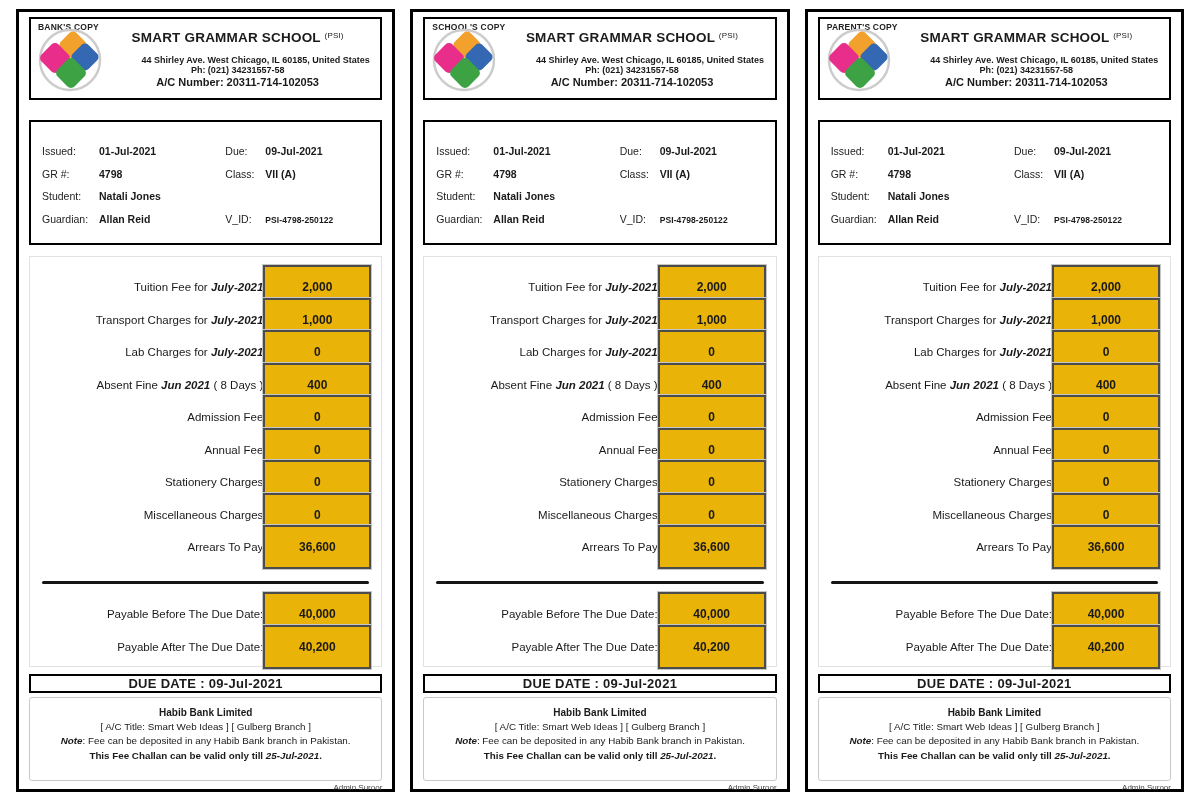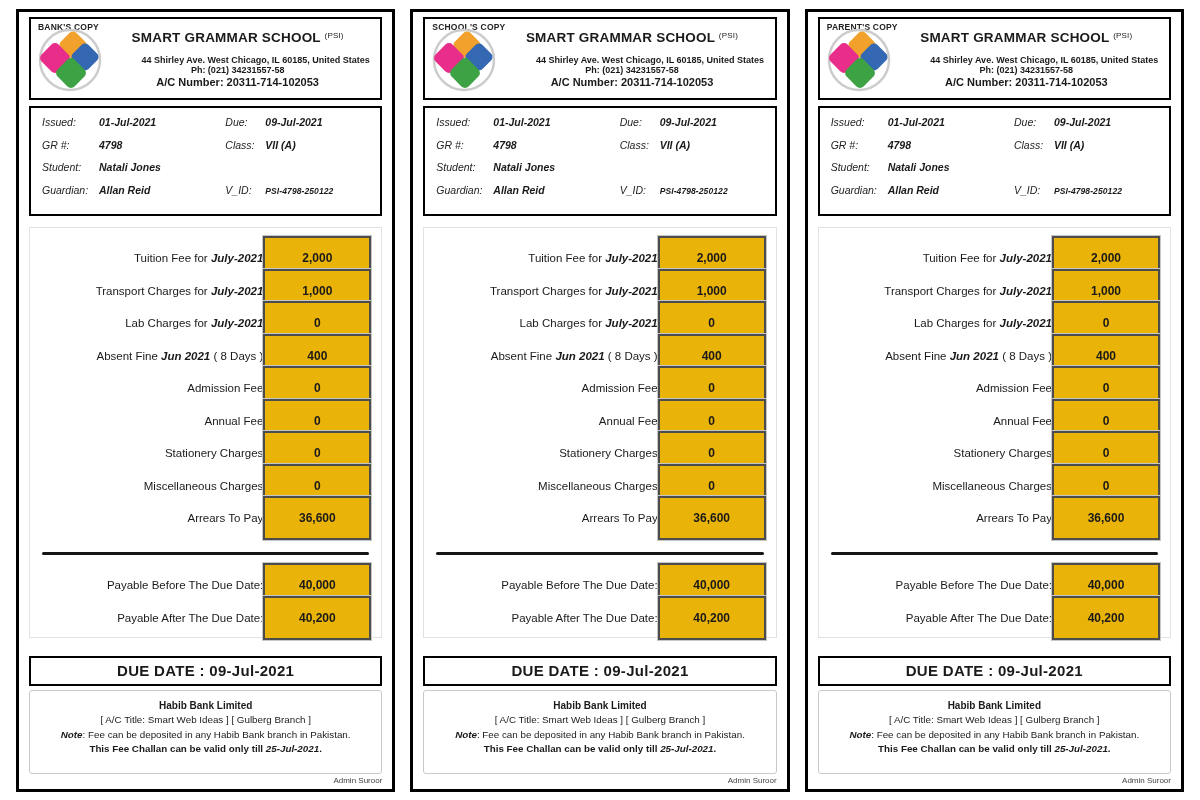--- a/index.html
+++ b/index.html
@@ -20,21 +20,21 @@
   .logo { width: 64px; height: 64px; flex: 0 0 64px; margin-top: -4px; }
   .logo svg { width: 64px; height: 64px; display: block; }
   .head-text { flex: 1; text-align: center; margin-top: -6px; }
   .school-name { font-size: 13.5px; font-weight: 700; letter-spacing: .2px; }
   .school-name .psi { font-size: 8px; font-weight: 400; position: relative; top: -4px; }
   .school-address { font-size: 9px; font-weight: 600; margin-top: 10px; padding-left: 36px; }
   .school-phone { font-size: 9px; font-weight: 600; }
   .school-account { font-size: 11px; font-weight: 700; margin-top: 1px; }
 
   
-  .info-box { border: 2px solid #000; margin-top: 6px; padding: 8px 11px 8px; font-style: italic; }
+  .info-box { border: 2px solid #000; margin-top: 20px; padding: 23px 11px 8px; }
   .info-row { display: flex; align-items: baseline; height: 22.5px; font-size: 10.5px; }
   .info-label { width: 57px; color: #222; }
   .info-value { font-weight: 700; }
   .info-col-left { display: flex; align-items: baseline; width: 56%; }
   .info-col-right { display: flex; align-items: baseline; flex: 1; }
   .info-label-r { width: 40px; color: #222; }
   .vid-value { font-size: 8.5px; font-weight: 700; letter-spacing: .1px; }
 
   
   .fees-box { border: 1px solid #e2e2e2; margin-top: 11px; padding: 17px 10px 6px; flex: 1; }
@@ -44,23 +44,23 @@
   .value-box {
     width: 108px; height: 44px; background: #eab308;
     border: 2px solid #4c4c4c; box-shadow: 0 0 0 1px #c6c6c6;
     display: flex; align-items: center; justify-content: center;
     font-size: 12px; font-weight: 700;
   }
   .separator { height: 3px; background: #151515; border-radius: 2px; margin: 21px 2px 17px; }
 
   
   .due-box {
-    border: 2px solid #000; margin-top: 18px; height: 47px;
+    border: 2px solid #000; margin-top: 7px; height: 47px;
     display: flex; align-items: center; justify-content: center;
-    font-size: 15px; font-weight: 700; letter-spacing: .3px;
+    font-size: 13px; font-weight: 700; letter-spacing: .3px;
   }
   .footer-box {
     border: 1px solid #c9c9c9; border-radius: 3px; margin-top: 4px;
     padding: 7px 4px 16px; text-align: center; font-size: 9.8px; line-height: 1.5;
   }
   .bank-name { font-weight: 700; font-size: 10px; }
   .note-label { font-weight: 700; font-style: italic; }
   .valid-line { font-weight: 700; }
   .valid-line .em-date { font-style: italic; }
   .admin-line { text-align: right; font-size: 8px; color: #444; margin-top: 2px; }

